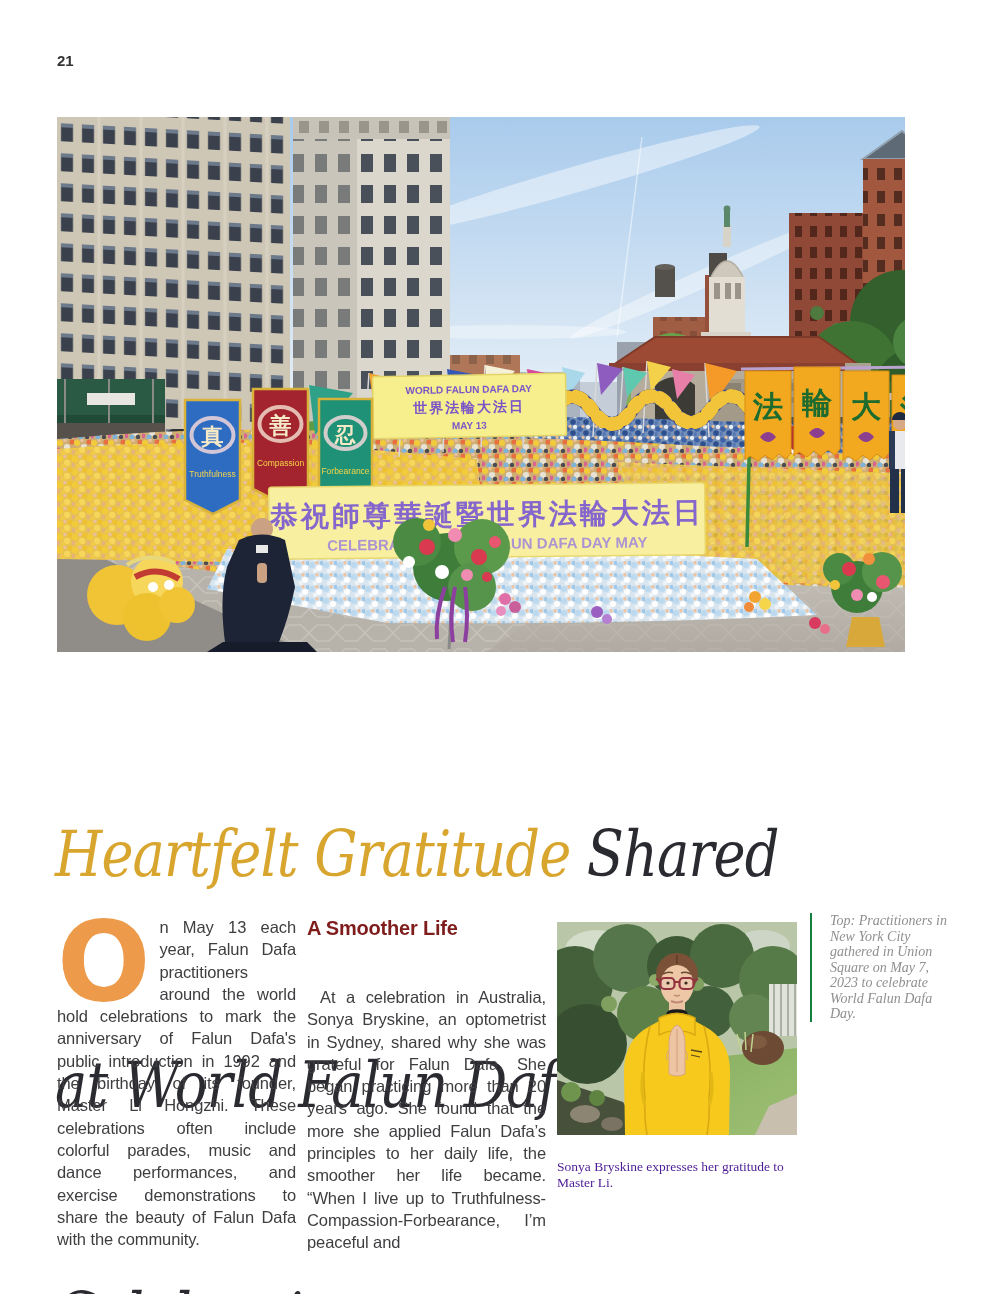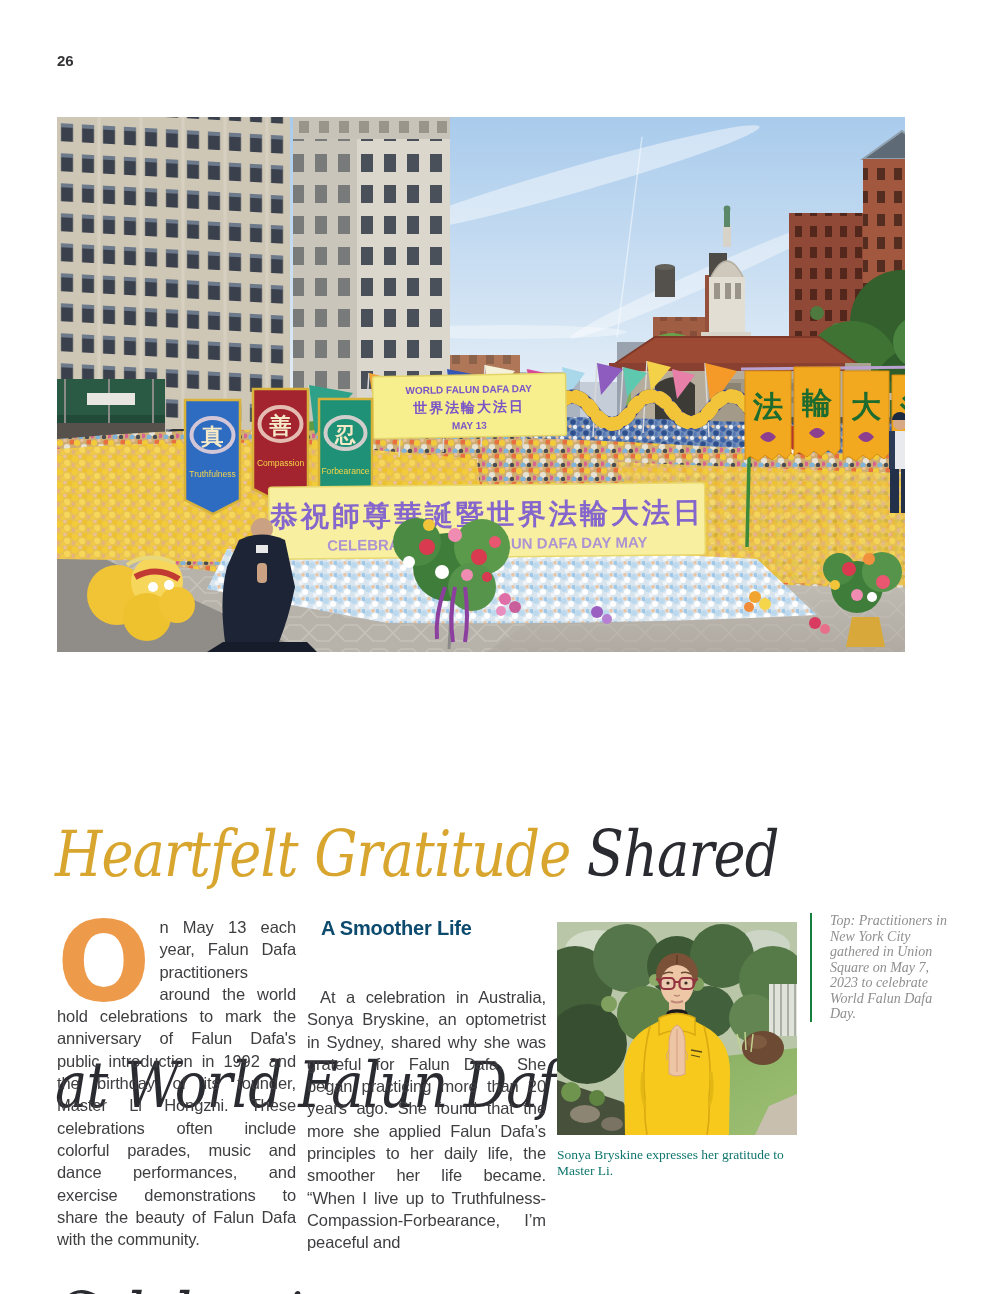--- a/index.html
+++ b/index.html
@@ -28,38 +28,38 @@
   .body-text{
     font-size:16.5px;line-height:22.3px;color:#3e3e41;text-align:justify;
     letter-spacing:-0.1px;margin:0;
   }
   .dropcap{
     float:left;font-family:"DejaVu Sans","Liberation Sans",sans-serif;
     font-size:110px;line-height:86px;font-weight:bold;color:#ed9a4a;
     margin:3px 9px 0 0;
   }
   .section-heading{
-    margin:1px 0 14px 14px;font-size:20px;font-weight:bold;color:#0c4a6e;letter-spacing:-0.2px;
+    margin:1px 0 14px 0;font-size:20px;font-weight:bold;color:#7f1d1d;letter-spacing:-0.2px;
   }
   .indent{text-indent:13px;margin-top:46px;}
   .inline-photo{width:240px;height:213px;margin-top:6px;overflow:hidden;background:#5c7a4a;}
   .photo-caption{
-    margin-top:12px;font-family:"Liberation Serif",serif;
-    font-size:13.5px;line-height:16px;color:#0f766e;
+    margin-top:24px;font-family:"Liberation Serif",serif;
+    font-size:13.5px;line-height:16px;color:#4c1d95;
   }
   .side-caption{
     position:absolute;left:810px;top:913px;width:122px;
     border-left:2px solid #15803d;padding-left:18px;
     font-family:"Liberation Serif",serif;font-size:14px;line-height:15.5px;color:#8f8f8f;font-style:italic;
   }
 </style>
 </head>
 <body>
 
-<div class="page-number">26</div>
+<div class="page-number">21</div>
 
 <div class="hero">
 <svg width="883" height="535" viewBox="0 0 883 535" xmlns="http://www.w3.org/2000/svg">
   <defs>
     <linearGradient id="sky" x1="0" y1="0" x2="0" y2="1">
       <stop offset="0" stop-color="#a9cbec"></stop>
           <stop offset="1" stop-color="#e9f1f8"></stop>
     </linearGradient>
     <linearGradient id="pave" x1="0" y1="0" x2="0" y2="1">
       <stop offset="0" stop-color="#c9c4bc"></stop>

